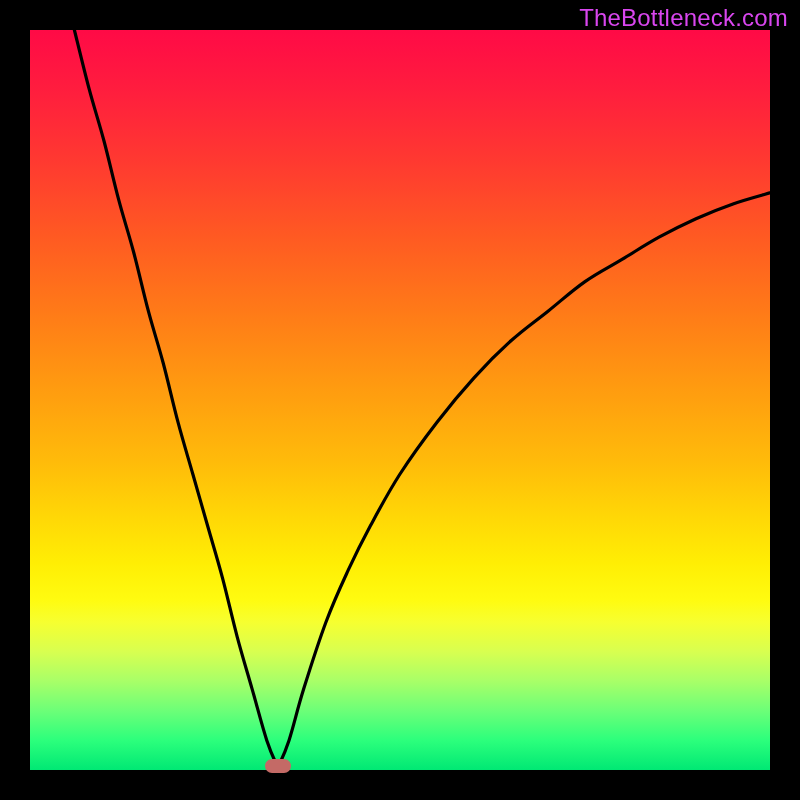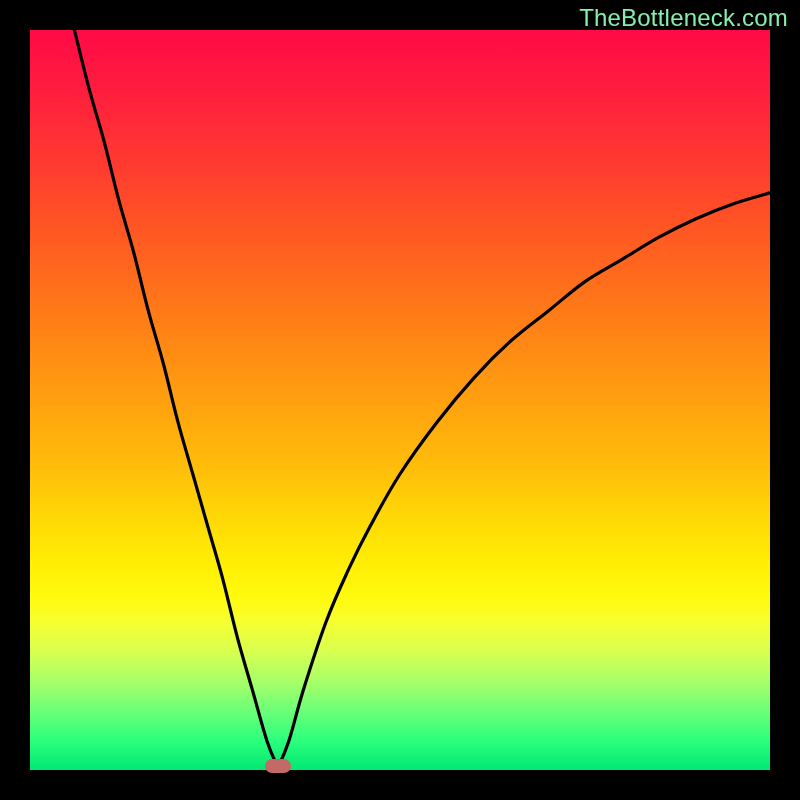--- a/index.html
+++ b/index.html
@@ -10,21 +10,21 @@
     height: 800px;
     background: #000;
   }
   .watermark {
     position: absolute;
     top: 4px;
     right: 12px;
     font-family: Arial, Helvetica, sans-serif;
     font-size: 24px;
     font-weight: 500;
-    color: #86efac;
+    color: #d946ef;
     letter-spacing: 0.2px;
   }
   .plot {
     position: absolute;
     left: 30px;
     top: 30px;
     width: 740px;
     height: 740px;
   }
   .gradient {

